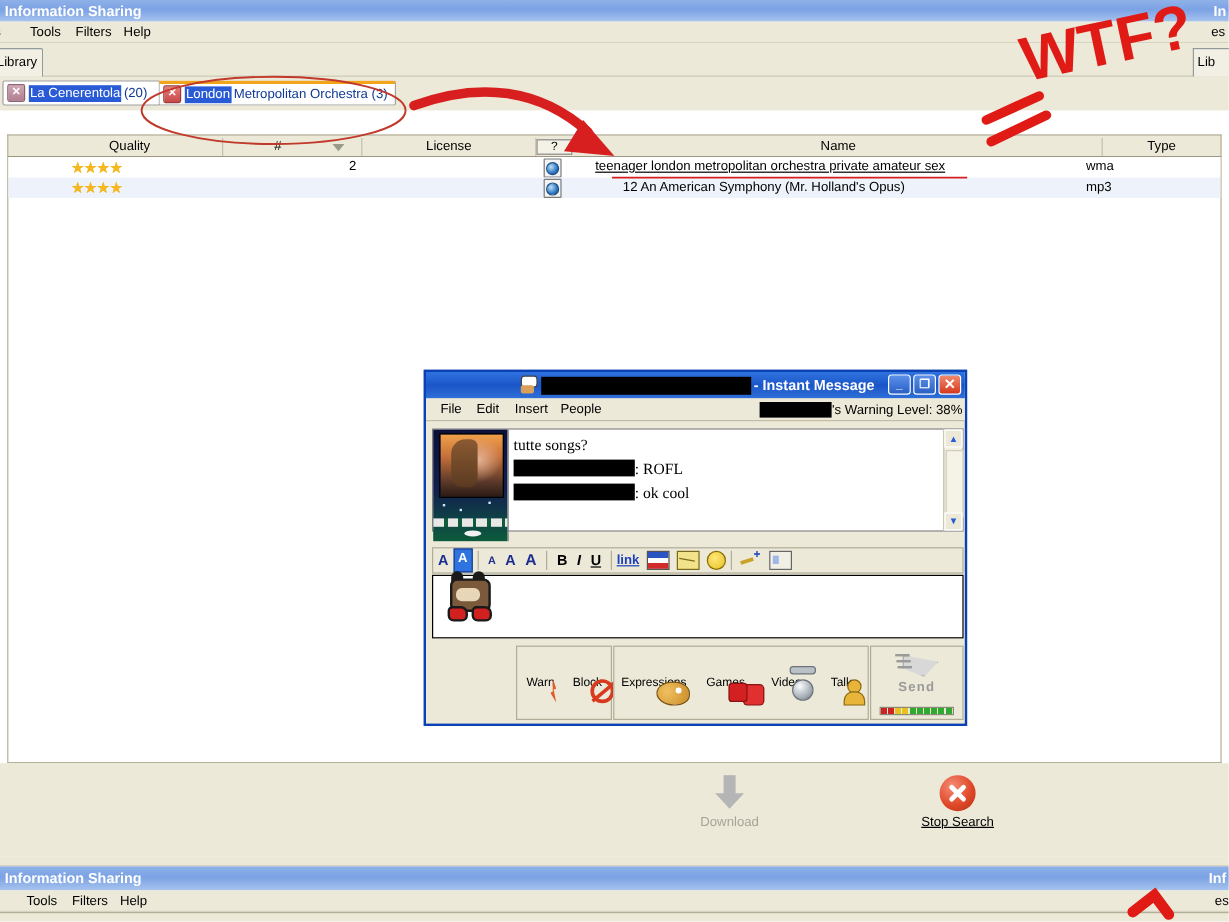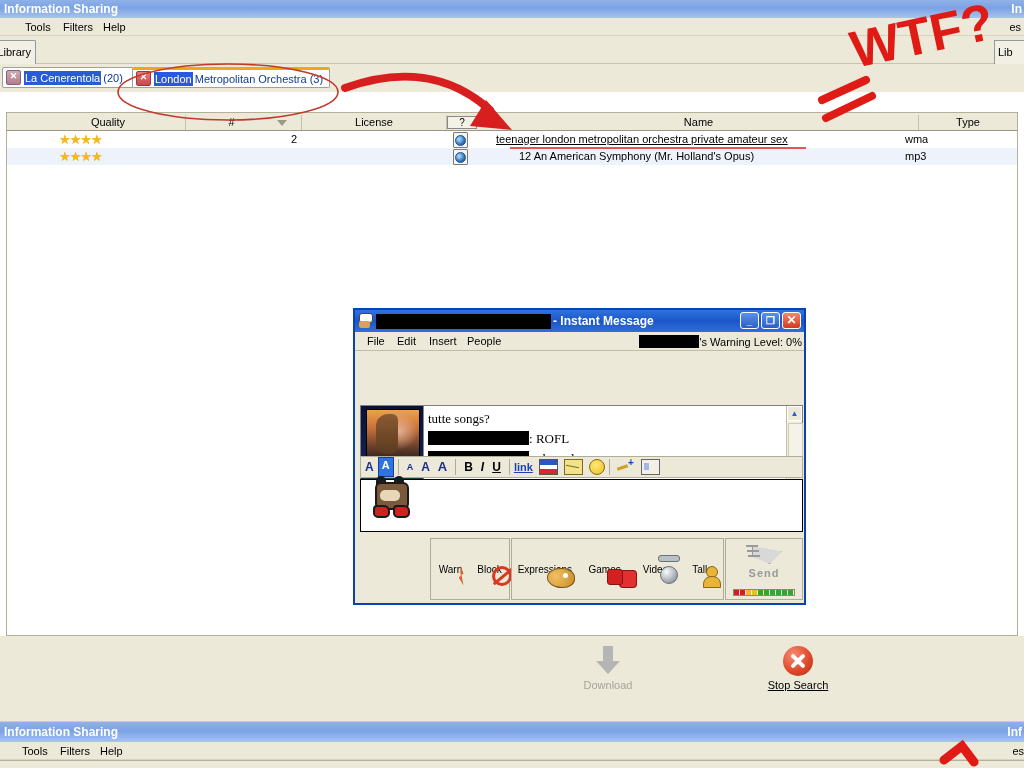--- a/index.html
+++ b/index.html
@@ -233,21 +233,21 @@
   .imwin {
     position: absolute; left: 353px; top: 308px; width: 453px; height: 297px;
     background: #ece9d8;
     border: 2px solid #0a41b5;
     box-sizing: border-box;
   }
   .im-title {
     position: absolute; left: 0; top: 0; right: 0; height: 22px;
     background: linear-gradient(to bottom,#2f73e0 0%, #1b56c8 50%, #2f6fd8 100%);
     color: #ffffff; font-size: 12px; font-weight: bold;
-    display: flex; align-items: center;
+    display: flex; align-items: center; justify-content: center;
   }
   .im-title .tlicon {
     width: 16px; height: 16px; margin: 0 2px 0 3px; position: relative; flex: 0 0 auto;
   }
   .im-title .tlicon .bub {
     position:absolute; left:1px; top:0px; width:12px; height:8px; background:#fff;
     border:1px solid #444; border-radius:3px;
   }
   .im-title .tlicon .hand {
     position:absolute; left:1px; top:8px; width:11px; height:7px; background:#d8a05a;
@@ -279,21 +279,20 @@
   .im-menu .mi.i { left: 74px; }
   .im-menu .mi.p { left: 112px; }
   .im-warn {
     position: absolute; right: 2px; top: 3px; font-size: 11px; display:flex; align-items:center;
   }
   .im-warn .redact { display:inline-block; width: 60px; height: 13px; background:#000; }
   .im-convo {
     position: absolute; left: 5px; top: 47px; width: 443px; height: 86px;
     background: #ffffff; border: 1px solid #808080; box-sizing: border-box;
     display: flex;
-    margin-top: 48px;
   }
   .avatar {
     width: 62px; height: 93px; flex: 0 0 auto; position: relative; overflow: hidden;
     background: linear-gradient(to bottom, #0b1038 0%, #11204f 55%, #0d5c3c 100%);
     border-right: 1px solid #888;
   }
   .avatar .photo {
     position:absolute; left:5px; top:3px; width:52px; height:52px;
     background:
       radial-gradient(circle at 62% 40%, rgba(230,180,150,0.95) 0%, rgba(230,180,150,0) 42%),
@@ -649,21 +648,21 @@
       </span>
     </div>
 
     <div class="im-menu">
       <span class="mi f">File</span>
       <span class="mi e">Edit</span>
       <span class="mi i">Insert</span>
       <span class="mi p">People</span>
       <span class="im-warn">
         <span class="redact"></span>
-        <span>'s Warning Level: 0%</span>
+        <span>'s Warning Level: 38%</span>
       </span>
     </div>
 
     <div class="im-convo">
       <div class="avatar">
         <span class="star" style="left:8px;top:62px;"></span>
         <span class="star" style="left:22px;top:66px;"></span>
         <span class="star" style="left:46px;top:60px;"></span>
         <span class="photo">
             <span class="hair"></span>

